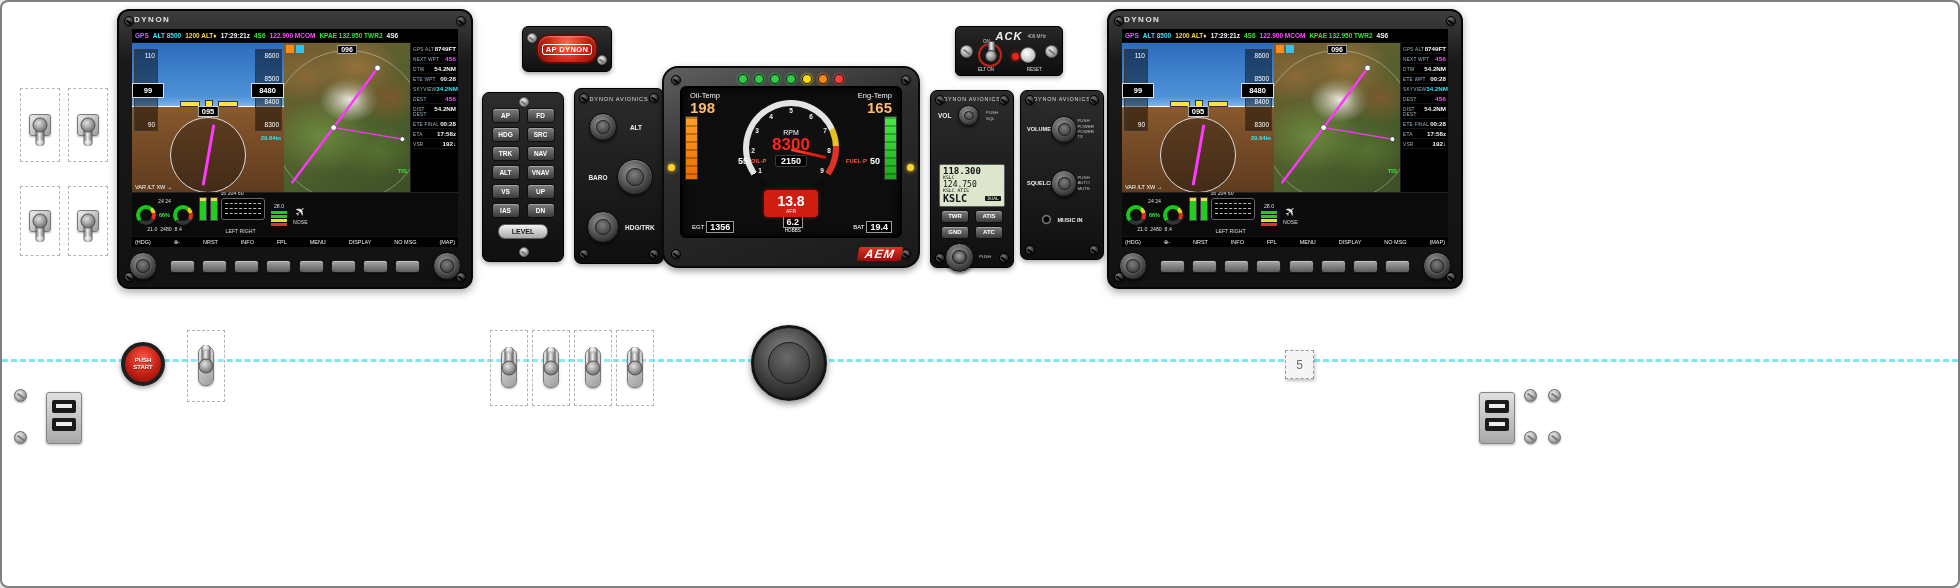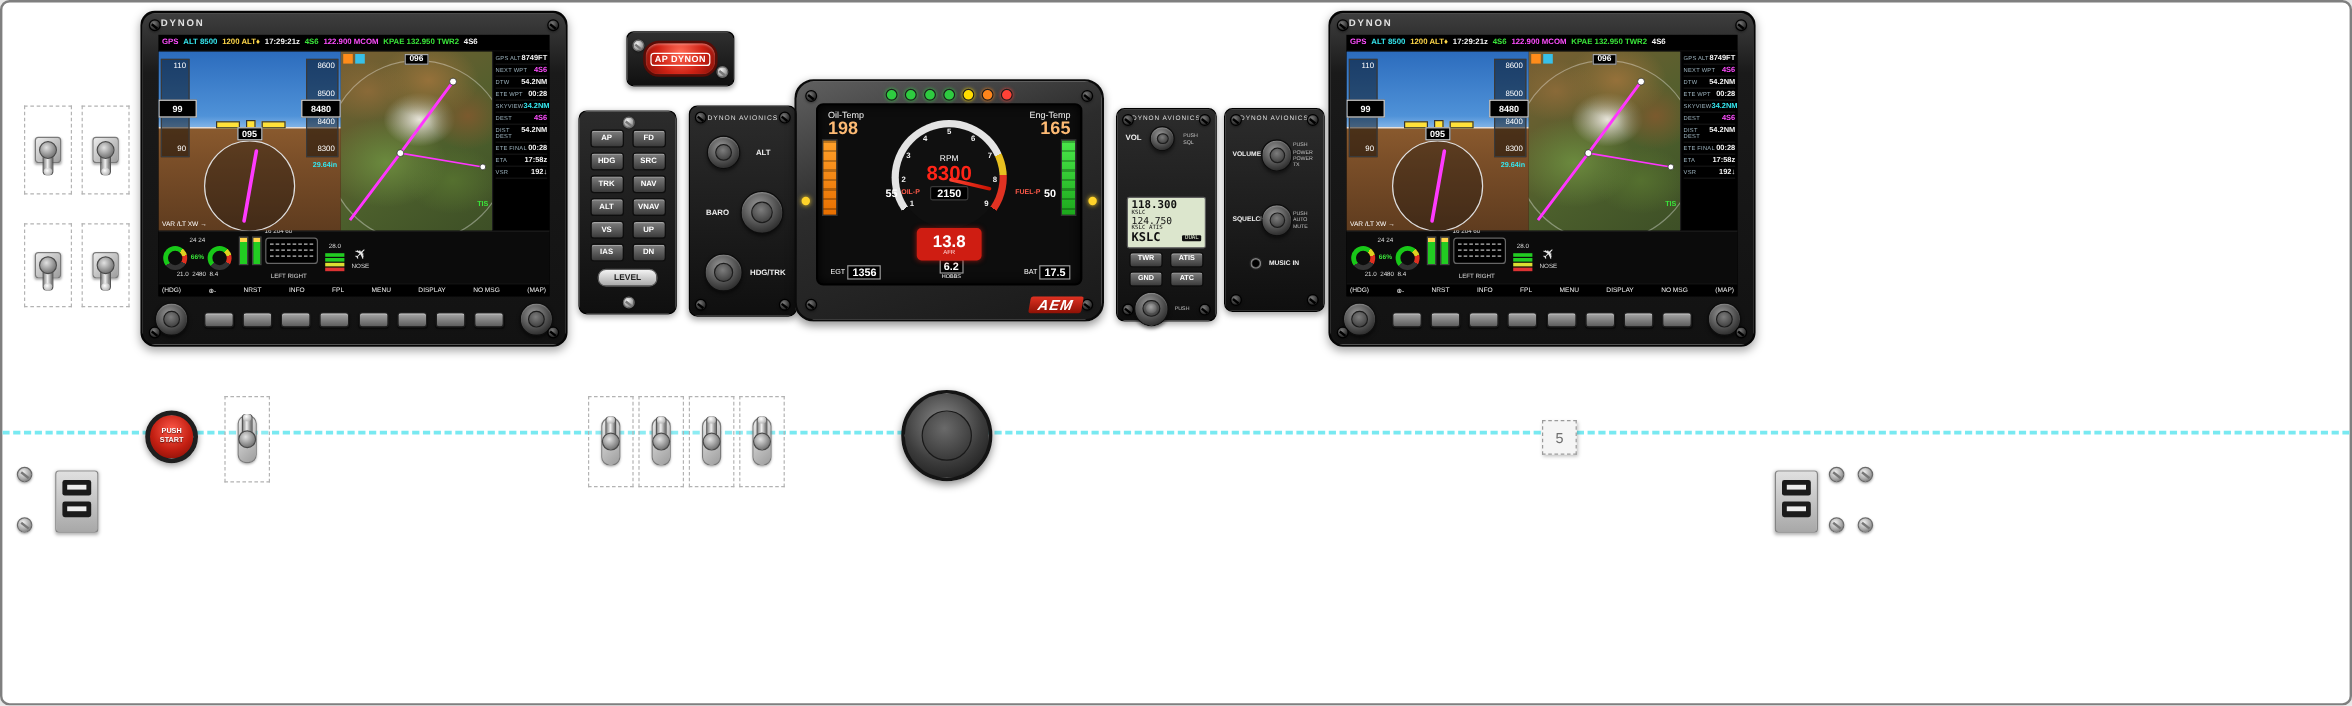--- a/index.html
+++ b/index.html
@@ -663,20 +663,34 @@
   </div>
 
   <div class="ap-disc">
     <div class="screw s" style="left:4px;top:6px"></div>
     <div class="screw s" style="right:4px;bottom:6px"></div>
     <div class="apdisc-btn">
       <span class="apdisc-label">AP DYNON</span>
     </div>
   </div>
 
+  <div class="ack">
+    <div class="screw" style="left:4px;top:18px"></div>
+    <div class="screw" style="right:4px;top:18px"></div>
+    <div class="ack-brand">ACK</div>
+    <div class="ack-freq">406 MHz</div>
+    <div class="ack-on">ON</div>
+    <div class="ack-guard"></div>
+    <div class="mini-lever"></div>
+    <div class="mini-nut"></div>
+    <div class="ack-led"></div>
+    <div class="ack-btn"></div>
+    <div class="ack-l1">ELT ON</div>
+    <div class="ack-l2">RESET</div>
+  </div>
 
   <div class="ap-panel">
     <div class="screw s" style="left:50%;top:4px;margin-left:-4px"></div>
     <div class="ap-grid">
         <div class="ap-row">
         <span class="ap-btn">AP</span>
         <span class="ap-btn">FD</span>
       </div>
         <div class="ap-row">
         <span class="ap-btn">HDG</span>
@@ -789,21 +803,21 @@
         <div class="f-cell">
           <span class="f-lab">EGT</span>
           <span class="f-box">1356</span>
         </div>
         <div class="f-cell mid">
           <span class="f-box">6.2</span>
           <span class="f-lab">HOBBS</span>
         </div>
         <div class="f-cell">
           <span class="f-lab">BAT</span>
-          <span class="f-box">17.5</span>
+          <span class="f-box">19.4</span>
         </div>
       </div>
     </div>
     <div class="aem-logo">AEM</div>
   </div>
 
   <div class="com">
     <div class="screw s d" style="left:4px;top:4px"></div>
     <div class="screw s d" style="right:4px;top:4px"></div>
     <div class="screw s d" style="left:4px;bottom:4px"></div>

